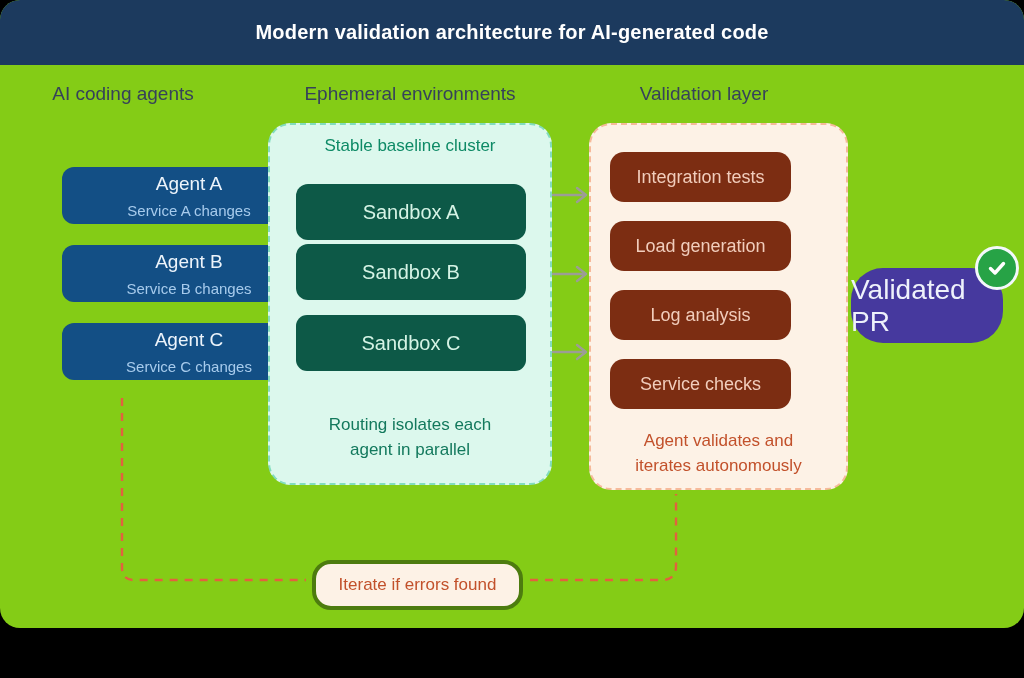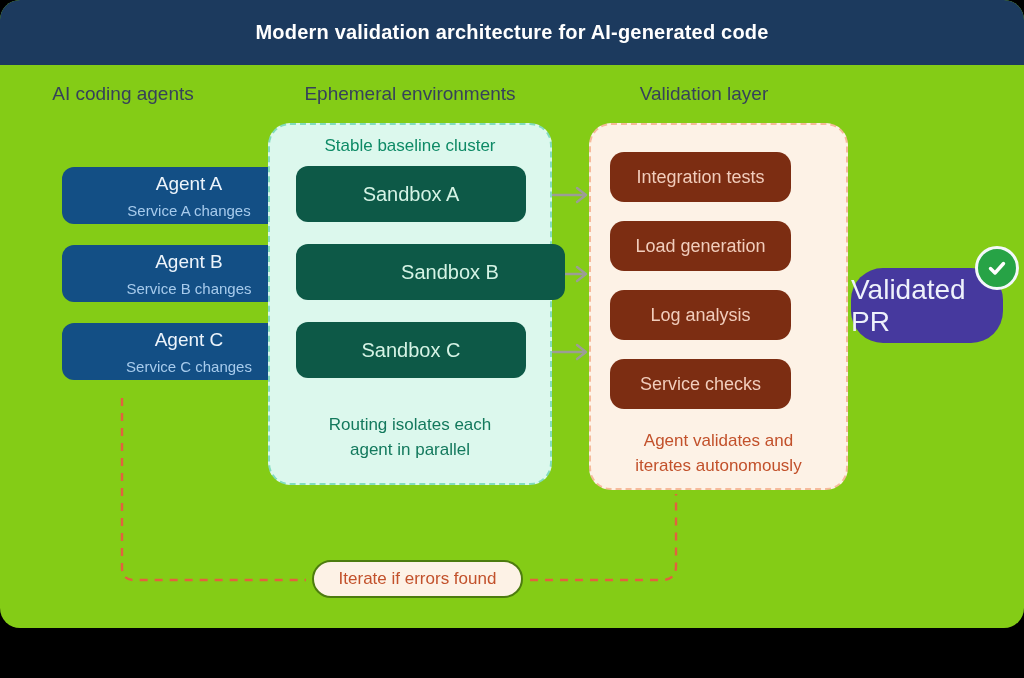--- a/index.html
+++ b/index.html
@@ -61,22 +61,22 @@
     background:#46399e;border-radius:32px;
     display:flex;align-items:center;justify-content:center;
     color:#eef1fb;font-size:28px;
   }
   .badge{
     position:absolute;left:975px;top:246px;width:38px;height:38px;
     background:#27a346;border:3px solid #f4f8fb;border-radius:50%;
     display:flex;align-items:center;justify-content:center;
   }
   .pill{
-    position:absolute;left:312px;top:560px;width:211px;height:38px;
-    background:#fdf2e6;border:2px solid #4d7c0f;border-radius:19px;box-sizing:border-box;
+    position:absolute;left:312px;top:560px;width:211px;height:50px;
+    background:#fdf2e6;border:4px solid #4d7c0f;border-radius:19px;box-sizing:border-box;
     display:flex;align-items:center;justify-content:center;
     color:#c2512b;font-size:17px;white-space:nowrap;
   }
 </style>
 </head>
 <body>
 
 <div class="card">
 
   <div class="header">
@@ -111,23 +111,23 @@
     <div class="name">Agent B</div>
     <div class="detail">Service B changes</div>
   </div>
   <div class="agent" style="top:323px;">
     <div class="name">Agent C</div>
     <div class="detail">Service C changes</div>
   </div>
 
   <div class="env">
     <div class="env-title">Stable baseline cluster</div>
-    <div class="sandbox" style="top:41px;">Sandbox A</div>
-    <div class="sandbox" style="top:119px;padding-left:39px;">Sandbox B</div>
-    <div class="sandbox" style="top:197px;">Sandbox C</div>
+    <div class="sandbox" style="top:59px;">Sandbox A</div>
+    <div class="sandbox" style="top:119px;">Sandbox B</div>
+    <div class="sandbox" style="top:190px;border-radius:11px;">Sandbox C</div>
     <div class="env-caption">
       <div>Routing isolates each</div>
       <div>agent in parallel</div>
     </div>
   </div>
 
   <div class="val">
     <div class="check" style="top:27px;">Integration tests</div>
     <div class="check" style="top:96px;">Load generation</div>
     <div class="check" style="top:165px;">Log analysis</div>

